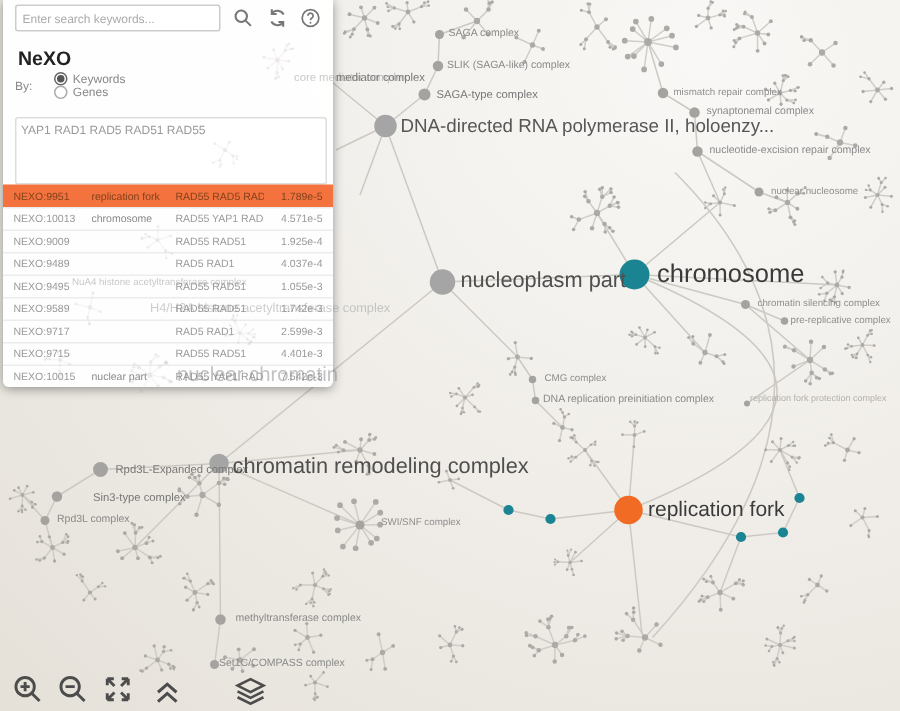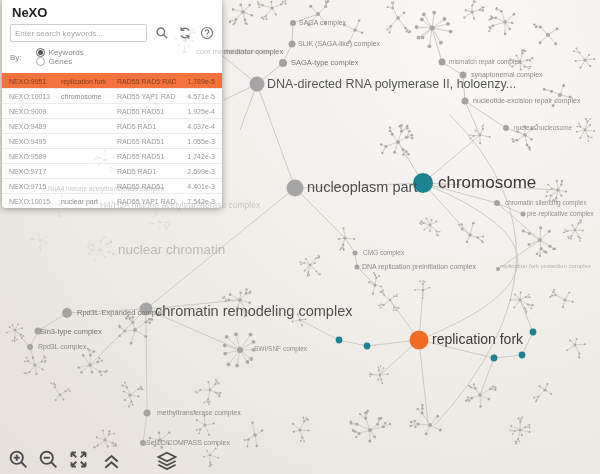--- a/index.html
+++ b/index.html
@@ -800,31 +800,29 @@
       <div class="glabel xxs" style="left: 514px; top: 124px;">nuclear nucleosome</div>
       <div class="glabel lg" style="left: 307px; top: 179px;">nucleoplasm part</div>
       <div class="glabel xxl" style="left: 438px; top: 173px;">chromosome</div>
       <div class="glabel xxs" style="left: 505px; top: 199px;">chromatin silencing complex</div>
       <div class="glabel xxs" style="left: 527px; top: 210px;">pre-replicative complex</div>
       <div class="glabel xxs" style="left: 363px; top: 249px;">CMG complex</div>
       <div class="glabel xs" style="left: 362px; top: 263px;">DNA replication preinitiation complex</div>
       <div class="glabel tiny" style="left: 500px; top: 263px;">replication fork protection complex</div>
       <div class="glabel sm" style="left: 77px; top: 308px;">Rpd3L-Expanded complex</div>
       <div class="glabel lg" style="left: 155px; top: 303px;">chromatin remodeling complex</div>
-      <div class="glabel sm" style="left: 40px; top: 327px; text-align: center;">Sin3-type complex</div>
+      <div class="glabel sm" style="left: 62px; top: 327px; text-align: center;">Sin3-type complex</div>
       <div class="glabel xs" style="left: 38px; top: 343px;">Rpd3L complex</div>
       <div class="glabel xxs" style="left: 254px; top: 345px;">SWI/SNF complex</div>
       <div class="glabel xl2" style="left: 432px; top: 331px;">replication fork</div>
       <div class="glabel xs" style="left: 157px; top: 409px;">methyltransferase complex</div>
       <div class="glabel xs" style="left: 146px; top: 439px;">Set1C/COMPASS complex</div>
     </div>
 
   <div id="panel">
-    <div id="panel-title">NeXO</div>
-
     <div id="search-row">
       <input id="search-input" placeholder="Enter search keywords..." style="">
       <button class="icon-btn">
         <span>
           <svg width="14" height="14" viewBox="0 0 24 24" fill="none" stroke="#777" stroke-width="2.4">
             <circle cx="10" cy="10" r="6.5"></circle>
               <line x1="15" y1="15" x2="21" y2="21"></line>
           </svg>
         </span>
       </button>
@@ -842,34 +840,37 @@
         <span>
           <svg width="14" height="14" viewBox="0 0 24 24" fill="none" stroke="#777" stroke-width="2">
             <circle cx="12" cy="12" r="9.5"></circle>
             <path d="M9 9.5 a3 3 0 1 1 4.5 2.6 c-1 .6-1.5 1.2-1.5 2.4"></path>
             <circle cx="12" cy="17.5" r="1.1" fill="#777" stroke="none"></circle>
           </svg>
         </span>
       </button>
     </div>
 
+    <div id="panel-title">NeXO</div>
+
     <div id="by-row">
       <span>By:</span>
       <span id="by-options">
           <span class="radio-opt">
             <span class="radio sel"></span>
             <span>Keywords</span>
           </span>
           <span class="radio-opt">
             <span class="radio"></span>
             <span>Genes</span>
           </span>
         </span>
     </div>
 
+    <textarea id="te-query" style="">YAP1 RAD1 RAD5 RAD51 RAD55</textarea>
 
 
     <table id="results">
         <tbody id="results-body">
           <tr class="sel">
             <td class="c-id">NEXO:9951</td>
             <td class="c-term">replication fork</td>
             <td class="c-genes">RAD55 RAD5 RAD51 RAD1</td>
             <td class="c-pv">1.789e-5</td>
           </tr>

